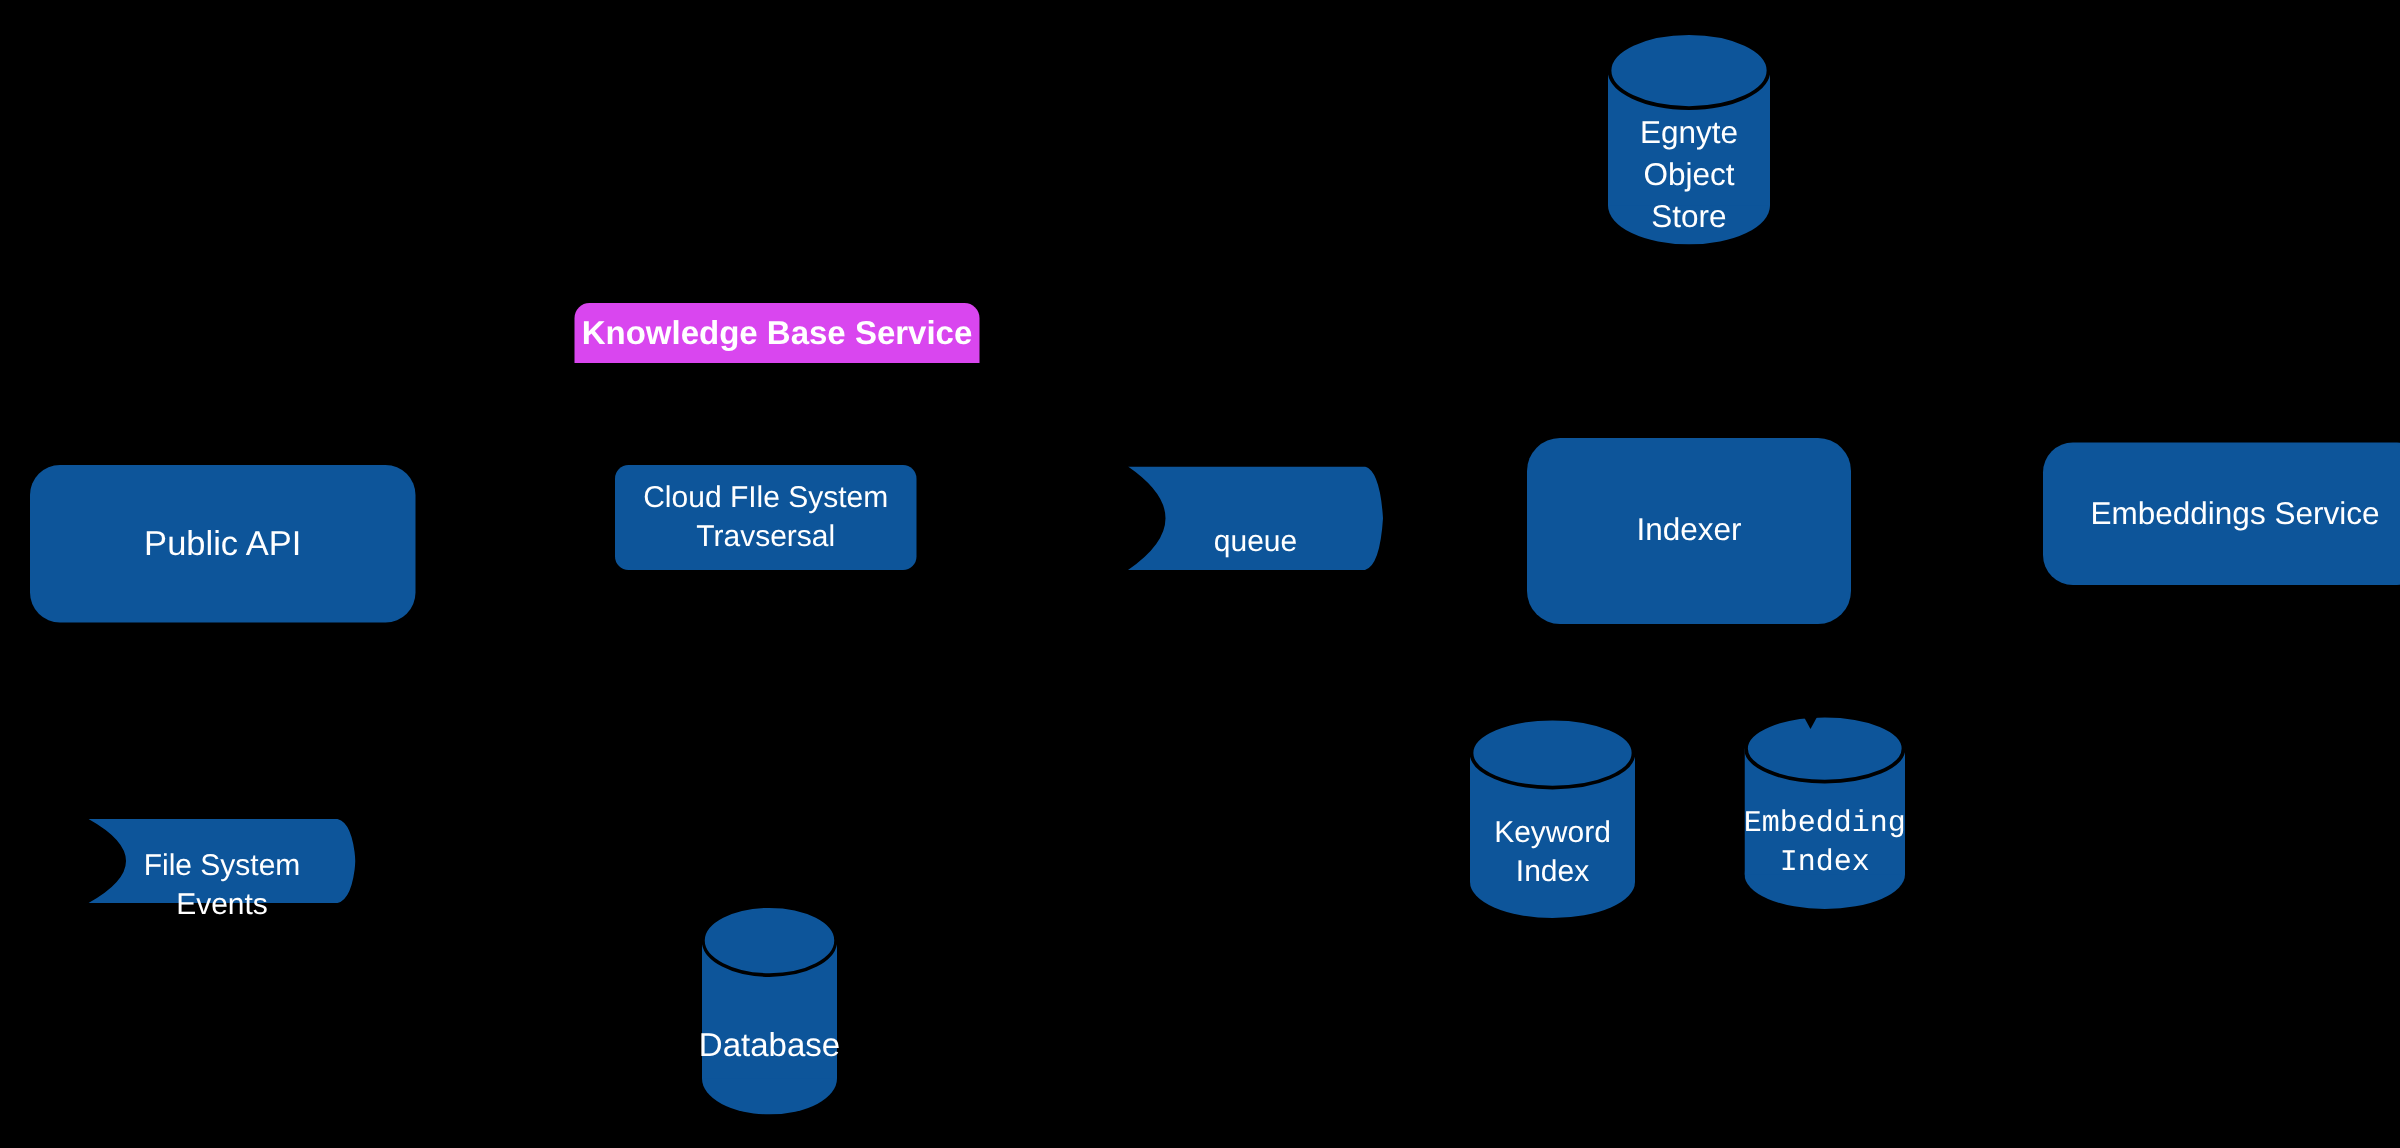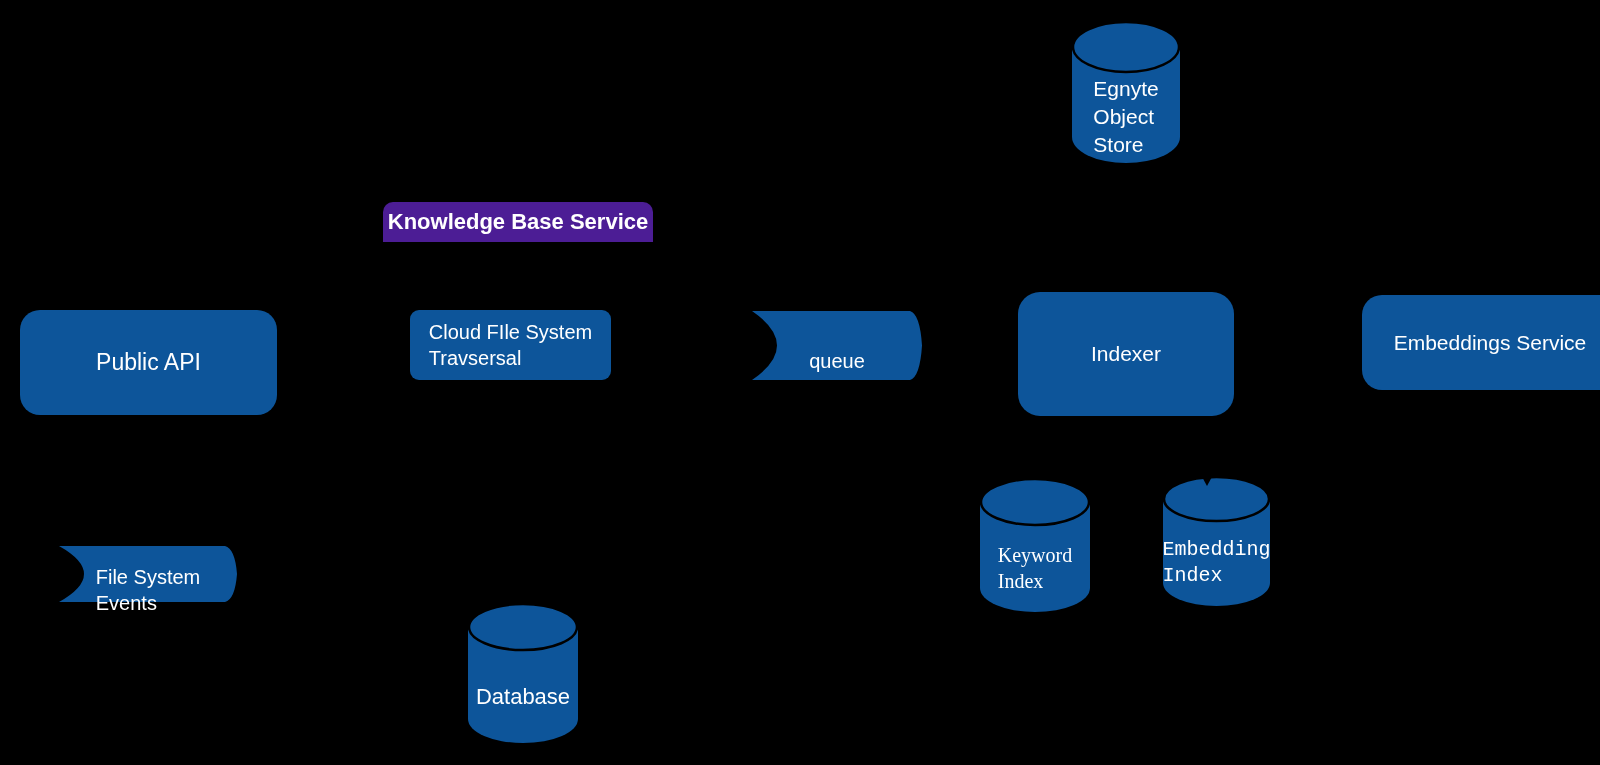--- a/index.html
+++ b/index.html
@@ -14,25 +14,25 @@
   .node { position: absolute; color: #ffffff; }
   .rrect {
     background: #0d559a;
     display: flex;
     align-items: center;
     justify-content: center;
     text-align: center;
   }
   .node-label {
     white-space: pre-line;
-    text-align: left;
+    text-align: center;
     line-height: 1.32;
   }
   .title-tab {
-    background: #4c1d95;
+    background: #d946ef;
     border-radius: 10px 10px 0 0;
     display: flex;
     align-items: center;
     justify-content: center;
     font-weight: bold;
     font-size: 22px;
   }
   .shape-svg { position: absolute; left: 0; top: 0; width: 100%; height: 100%; display: block; }
   .overlay-label {
     position: absolute;
@@ -105,40 +105,40 @@
 Events</div>
     </div>
   </div>
 
   <div class="node" style="left:980px; top:478px; width:110px; height:134px;">
     <svg class="shape-svg" viewBox="0 0 110 134" preserveAspectRatio="none">
       <ellipse cx="55" cy="110" rx="55" ry="24" fill="#0d559a"></ellipse>
       <rect x="0" y="24" width="110" height="86" fill="#0d559a"></rect>
       <ellipse cx="55" cy="24" rx="54" ry="23" fill="#0d559a" stroke="#000000" stroke-width="2.5"></ellipse>
     </svg>
-    <div class="cyl-label-area" style="top:46px;font-family:Liberation Serif, serif;">
+    <div class="cyl-label-area" style="top:46px;">
       <div class="node-label fs20">Keyword
 Index</div>
     </div>
   </div>
 
   <div class="node" style="left:1163px; top:476px; width:107px; height:130px;">
     <svg class="shape-svg" viewBox="0 0 107 130" preserveAspectRatio="none">
       <ellipse cx="53.5" cy="107" rx="53.5" ry="23" fill="#0d559a"></ellipse>
       <rect x="0" y="23" width="107" height="84" fill="#0d559a"></rect>
       <ellipse cx="53.5" cy="23" rx="52.5" ry="22" fill="#0d559a" stroke="#000000" stroke-width="2.5"></ellipse>
       <polygon points="38,-1 50,-1 44,10" fill="#000000"></polygon>
     </svg>
     <div class="cyl-label-area" style="top:44px;font-family:Liberation Mono, monospace;">
       <div class="node-label fs20">Embedding
 Index</div>
     </div>
   </div>
 
-  <div class="node" style="left:468px; top:603px; width:110px; height:140px;">
+  <div class="node" style="left:468px; top:603px; width:90px; height:140px;">
     <svg class="shape-svg" viewBox="0 0 110 140" preserveAspectRatio="none">
       <ellipse cx="55" cy="116" rx="55" ry="24" fill="#0d559a"></ellipse>
       <rect x="0" y="24" width="110" height="92" fill="#0d559a"></rect>
       <ellipse cx="55" cy="24" rx="54" ry="23" fill="#0d559a" stroke="#000000" stroke-width="2.5"></ellipse>
     </svg>
     <div class="cyl-label-area" style="top:48px;">
       <div class="node-label fs22">Database</div>
     </div>
   </div>
 

